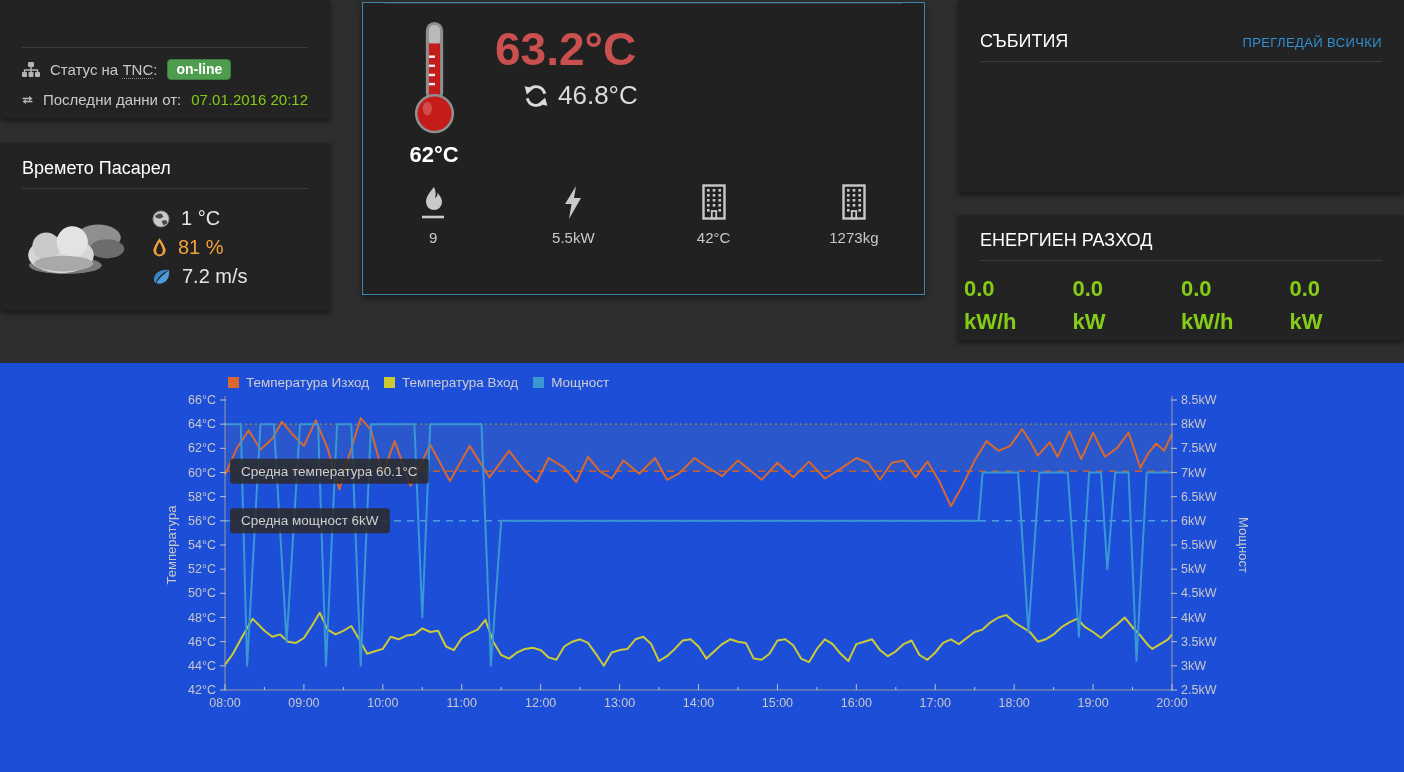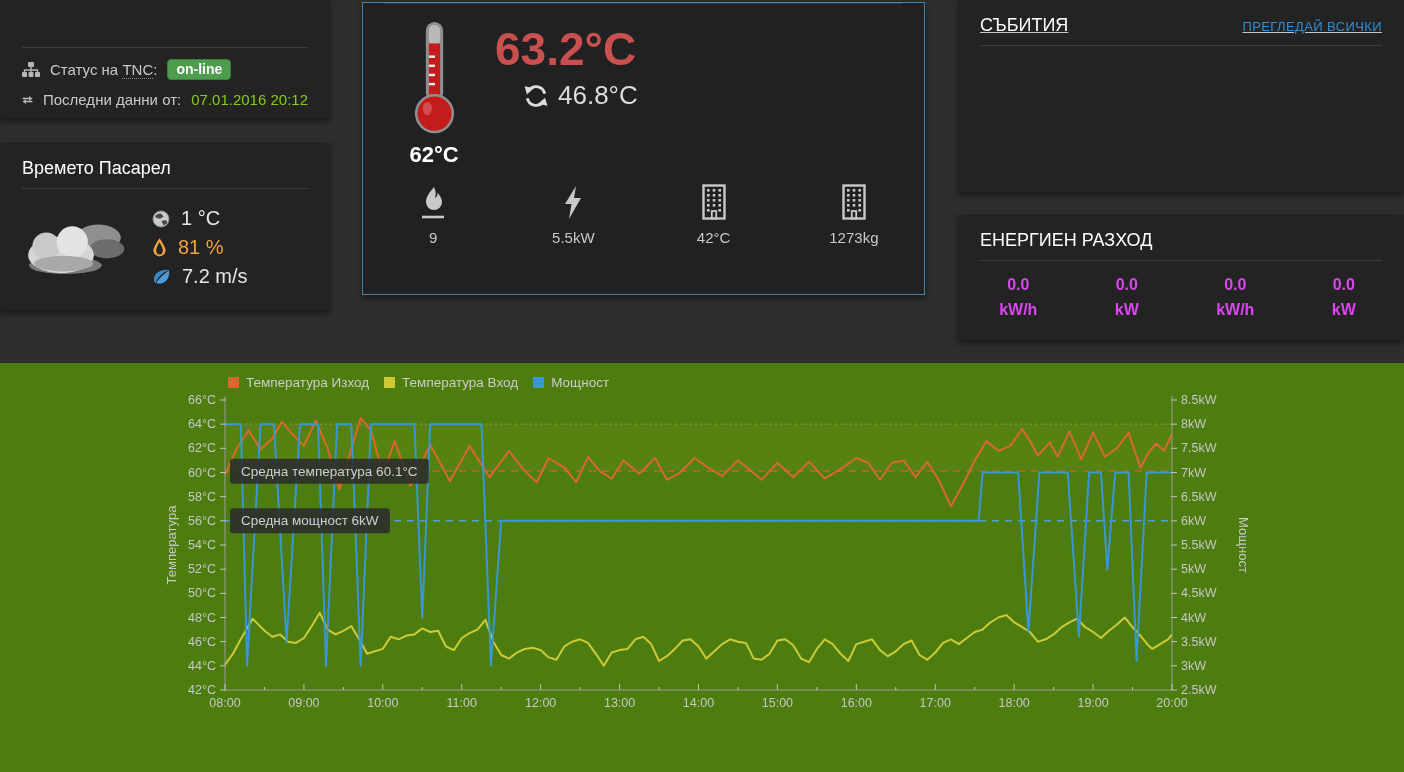--- a/index.html
+++ b/index.html
@@ -38,32 +38,32 @@
   .temp-col{margin-left:18px;padding-top:8px;}
   .big-temp{font-size:46px;font-weight:bold;color:#c9504e;line-height:1;}
   .ret-row{display:flex;align-items:center;gap:9px;font-size:26px;color:#dcdcdc;margin:8px 0 0 28px;}
   .stats{display:flex;margin-top:14px;}
   .stat{flex:1;text-align:center;}
   .stat .sicon{height:38px;display:flex;align-items:flex-end;justify-content:center;}
   .stat .sval{font-size:15px;color:#c8c8c8;margin-top:9px;}
 
   
   #events-panel{left:958px;top:0;width:446px;height:192px;}
-  .ev-head{display:flex;justify-content:space-between;align-items:baseline;padding:15px 22px 9px;text-decoration:underline;}
+  .ev-head{display:flex;justify-content:space-between;align-items:baseline;padding:31px 22px 9px;}
   .ev-link{font-size:13px;color:#2f8fd0;text-decoration:none;letter-spacing:.4px;cursor:pointer;}
 
   
   #energy-panel{left:958px;top:215px;width:446px;height:125px;}
   #energy-panel h2{padding:15px 22px 9px;}
   .ecols{display:flex;padding:15px 6px 0;}
-  .ecol{flex:1;text-align:center;font-size:16px;font-weight:bold;color:#d946ef;}
+  .ecol{flex:1;font-size:22px;font-weight:bold;color:#84cc16;}
   .ecol .unit{margin-top:7px;}
 
   
-  .chart-area{position:relative;width:1404px;height:409px;background:#4d7c0f;}
+  .chart-area{position:relative;width:1404px;height:409px;background:#1d4ed8;}
   #legend{position:absolute;left:228px;top:12px;display:flex;gap:15px;align-items:center;font-size:13.5px;color:#cccccc;}
   .legend-item{display:flex;align-items:center;}
   .lsq{width:11px;height:11px;display:inline-block;margin-right:7px;}
   #chart-svg{position:absolute;left:0;top:0;}
 </style>
 </head>
 <body>
 
 <div id="app">
   <div class="top">

